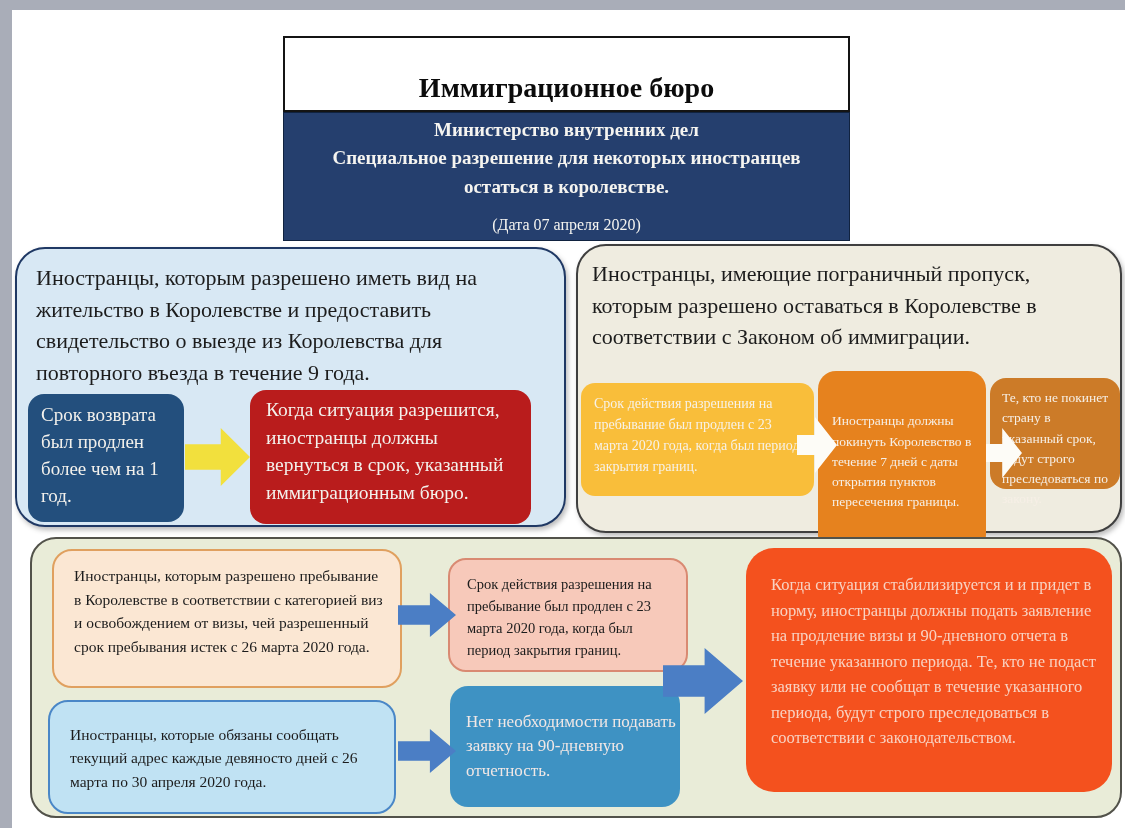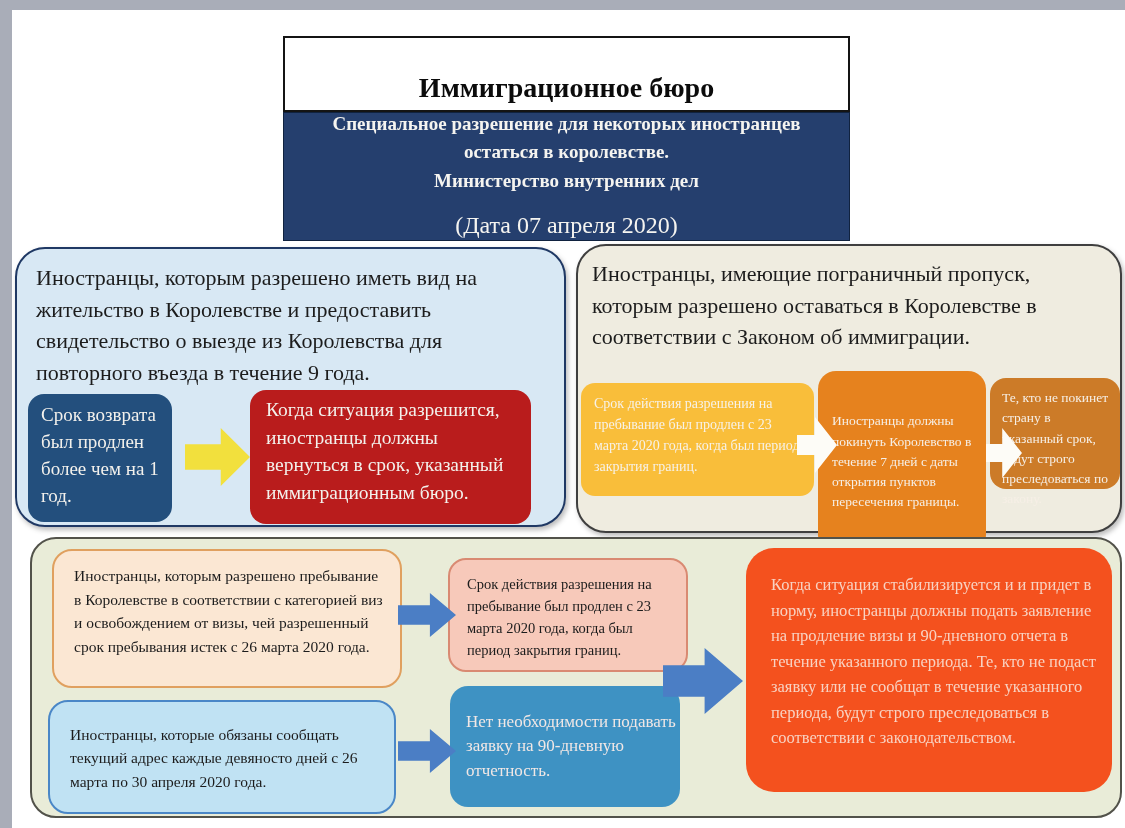--- a/index.html
+++ b/index.html
@@ -26,21 +26,21 @@
   }
   .hdr-title{font-size:28px;font-weight:bold;color:#0b0b0b;}
   .hdr-blue{
     left:283px;top:112px;width:567px;height:129px;
     background:#253f6e;border:1px solid #10223f;
     color:#f5f4f0;text-align:center;
     display:flex;flex-direction:column;justify-content:center;
     padding:4px 10px;line-height:1.5;
   }
   .hdr-blue .b{font-weight:bold;font-size:19px;}
-  .hdr-blue .n{font-weight:normal;font-size:24px;margin-top:12px;}
+  .hdr-blue .n{font-weight:normal;font-size:16px;margin-top:12px;}
 
   
   .container{
     border-radius:30px;
     box-shadow:2px 3px 5px rgba(60,60,60,0.35);
   }
   .left-container{
     left:15px;top:247px;width:551px;height:280px;
     background:#d8e8f4;border:2px solid #1f3864;
   }
@@ -51,21 +51,21 @@
   .bottom-container{
     left:30px;top:537px;width:1092px;height:281px;
     background:#e9ecd8;border:2px solid #52524a;border-radius:26px;
   }
 
   .left-intro{left:36px;top:262px;width:512px;font-size:22px;line-height:1.44;}
   .right-intro{left:592px;top:258px;width:516px;font-size:22px;line-height:1.44;}
 
   
   .navy-box{
-    left:28px;top:394px;width:144px;height:128px;
+    left:28px;top:394px;width:156px;height:128px;
     background:#234f7d;border-radius:16px;color:#f3f1ec;
     font-size:19px;line-height:1.42;padding:8px 10px 8px 13px;
   }
   .olive-box{
     left:250px;top:390px;width:281px;height:134px;
     background:#b91c1c;border-radius:16px;color:#f3f1ec;
     font-size:19.5px;line-height:1.42;padding:6px 12px 8px 16px;
   }
 
   
@@ -130,22 +130,22 @@
 </head>
 <body>
 
 <div class="page">
   <div class="slide"></div>
 
   <div class="abs hdr-white">
     <span class="hdr-title">Иммиграционное бюро</span>
   </div>
   <div class="abs hdr-blue">
+    <div class="b">Министерство внутренних дел</div>
     <div class="b">Специальное разрешение для некоторых иностранцев остаться в королевстве.</div>
-    <div class="b">Министерство внутренних дел</div>
     <div class="n">(Дата 07 апреля 2020)</div>
   </div>
 
   <div class="abs container left-container"></div>
   <div class="abs left-intro">Иностранцы, которым разрешено иметь вид на жительство в Королевстве и предоставить свидетельство о выезде из Королевства для повторного въезда в течение 9 года.</div>
   <div class="abs navy-box">Срок возврата был продлен более чем на 1 год.</div>
   <div class="abs arrow arrow-yellow"></div>
   <div class="abs olive-box">Когда ситуация разрешится, иностранцы должны вернуться в срок, указанный иммиграционным бюро.</div>
 
   <div class="abs container right-container"></div>

